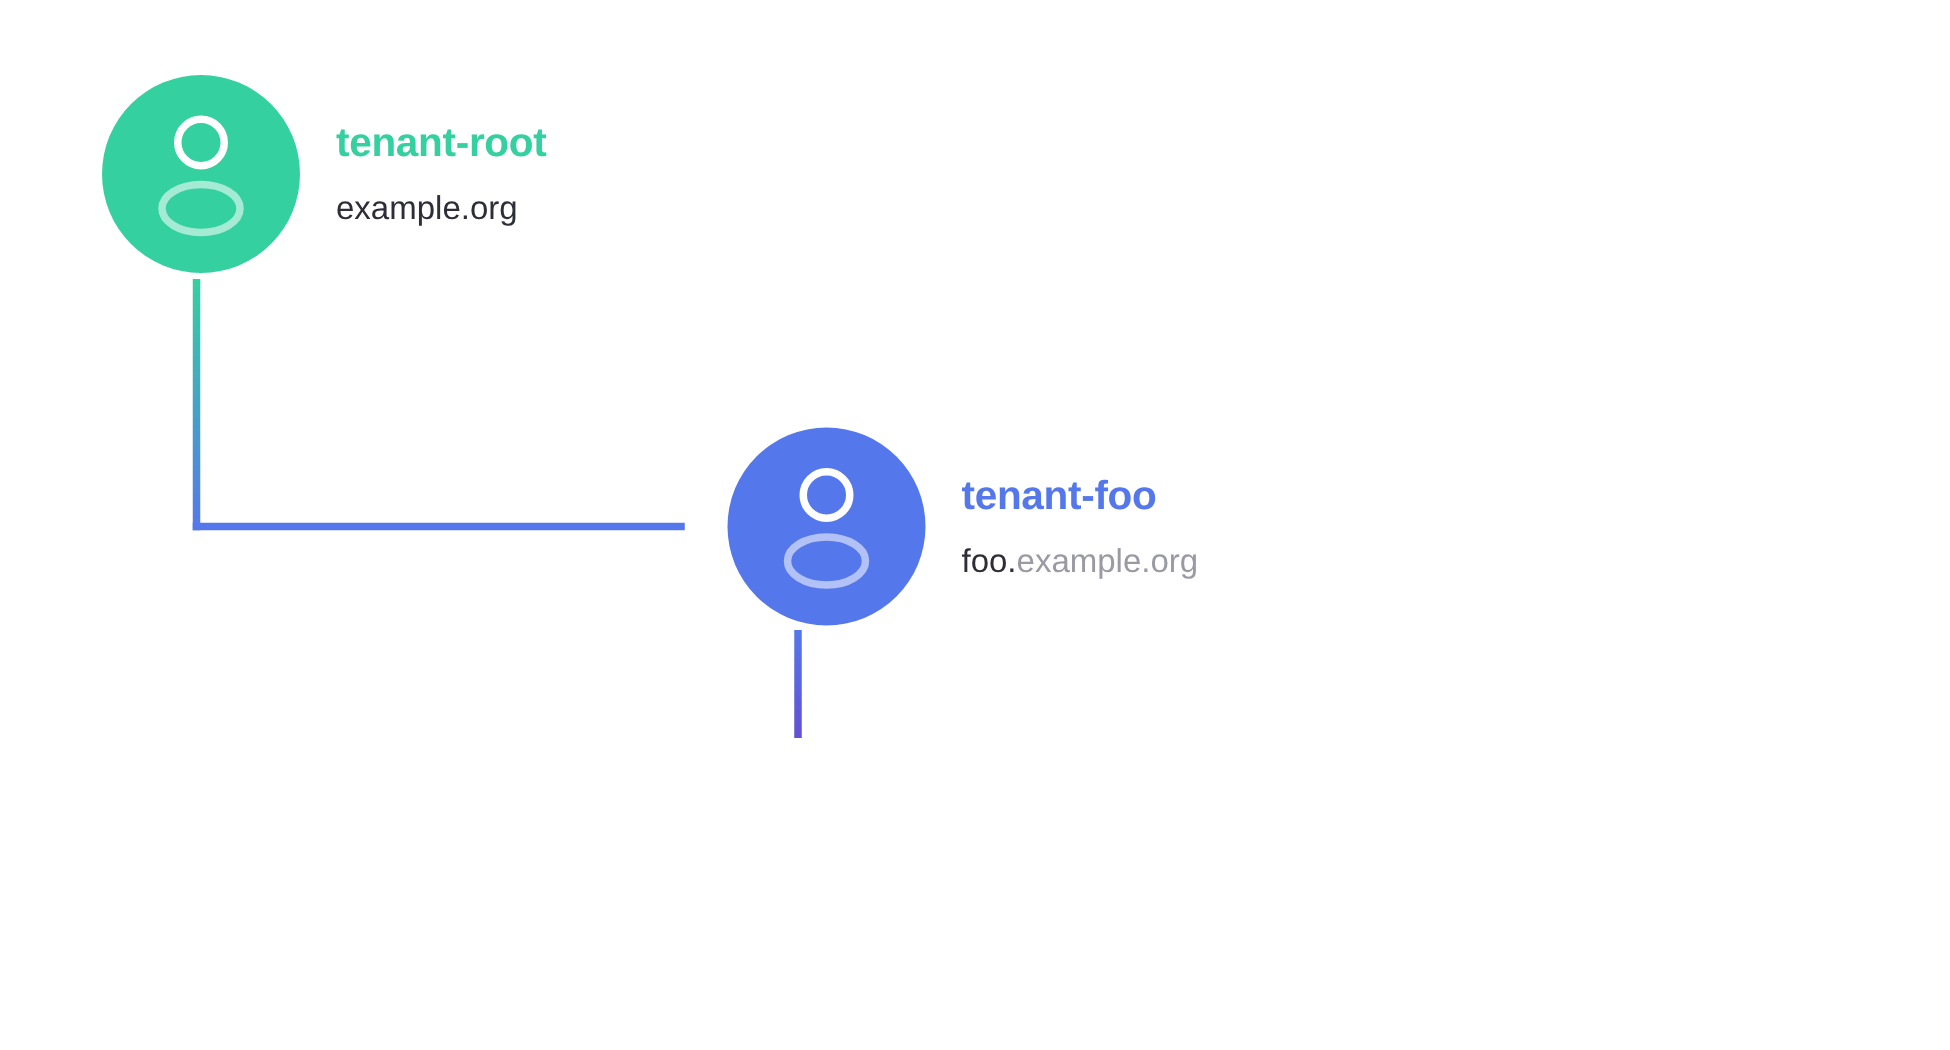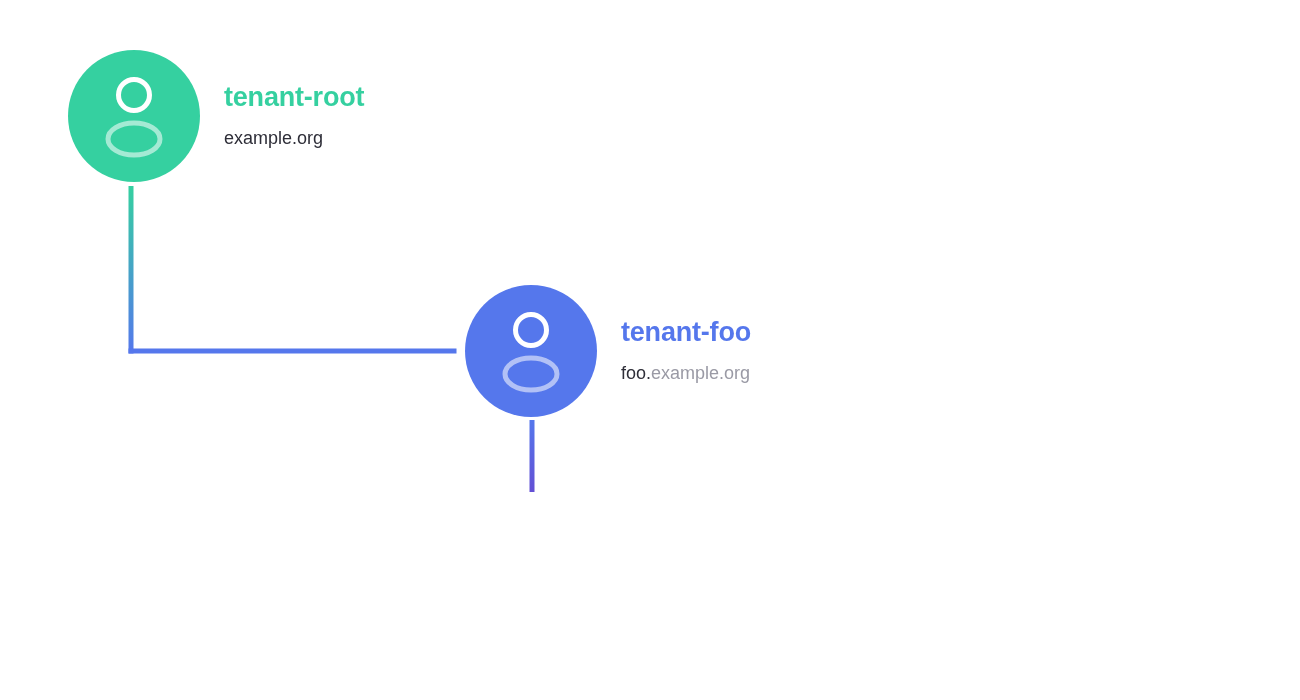--- a/index.html
+++ b/index.html
@@ -54,21 +54,21 @@
     justify-content: center;
   }
   .node-title {
     font-size: 27px;
     font-weight: bold;
     line-height: 1.15;
     letter-spacing: -0.2px;
     white-space: nowrap;
   }
   .node-subtitle {
-    font-size: 18px;
+    font-size: 22px;
     line-height: 1.2;
     margin-top: 15px;
     white-space: nowrap;
   }
   .subtitle-own {
     color: #2e2e38;
   }
   .subtitle-parent {
     color: #9a9aa5;
   }
@@ -109,21 +109,21 @@
       </svg>
     </div>
     <div class="node-text">
       <div class="node-title" style="color:#35d0a0;">tenant-root</div>
       <div class="node-subtitle">
         <span class="subtitle-own">example.org</span><span class="subtitle-parent"></span>
       </div>
     </div>
   </div>
 
-  <div class="tenant-node" style="left:465px; top:285px;">
+  <div class="tenant-node" style="left:485px; top:285px;">
     <div class="node-avatar" style="background:#5577ec;">
       <svg viewBox="0 0 132 132">
         <circle cx="66" cy="45" r="15.5" fill="none" stroke="#ffffff" stroke-width="5"></circle>
         <ellipse cx="66" cy="89" rx="26" ry="16" fill="none" stroke="#ffffff" stroke-width="5" opacity="0.55"></ellipse>
       </svg>
     </div>
     <div class="node-text">
       <div class="node-title" style="color:#5577ec;">tenant-foo</div>
       <div class="node-subtitle">
         <span class="subtitle-own">foo.</span><span class="subtitle-parent">example.org</span>

